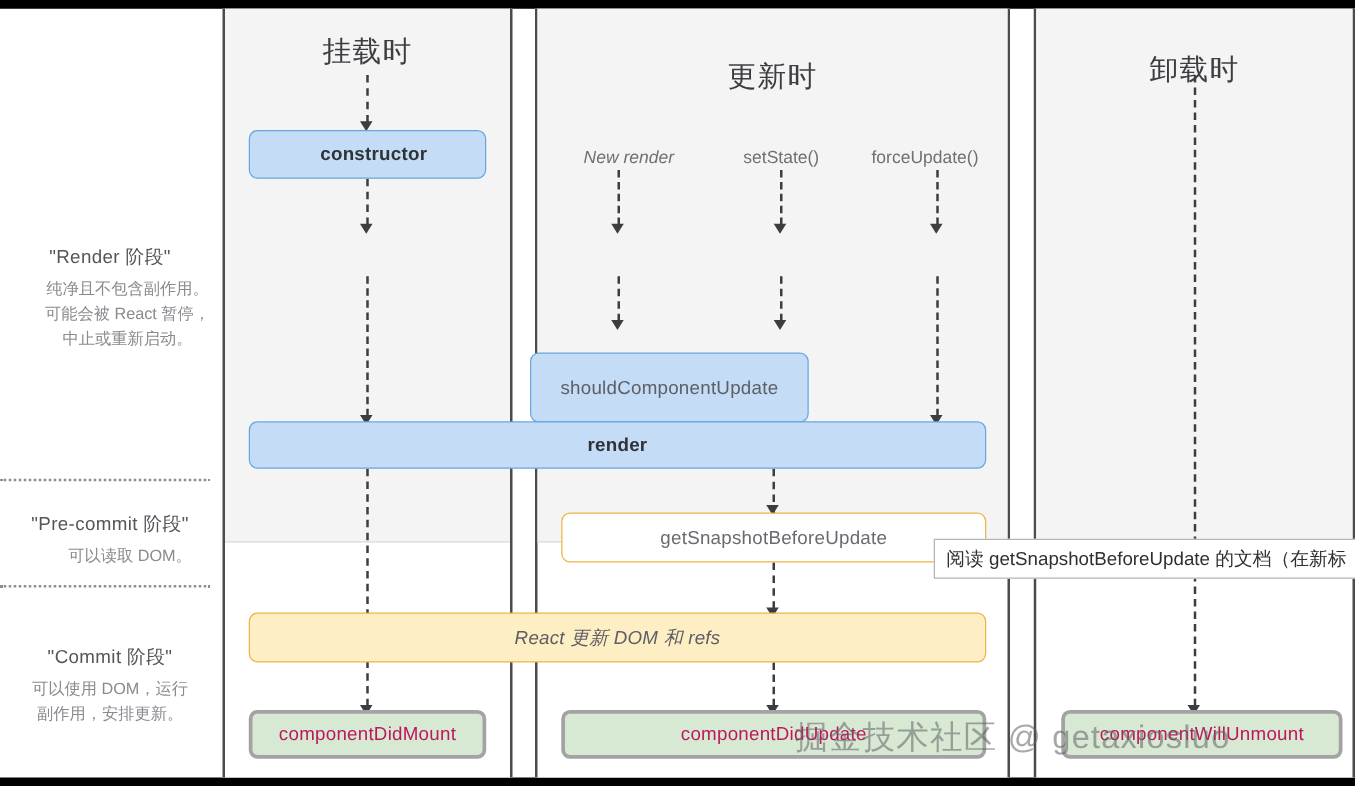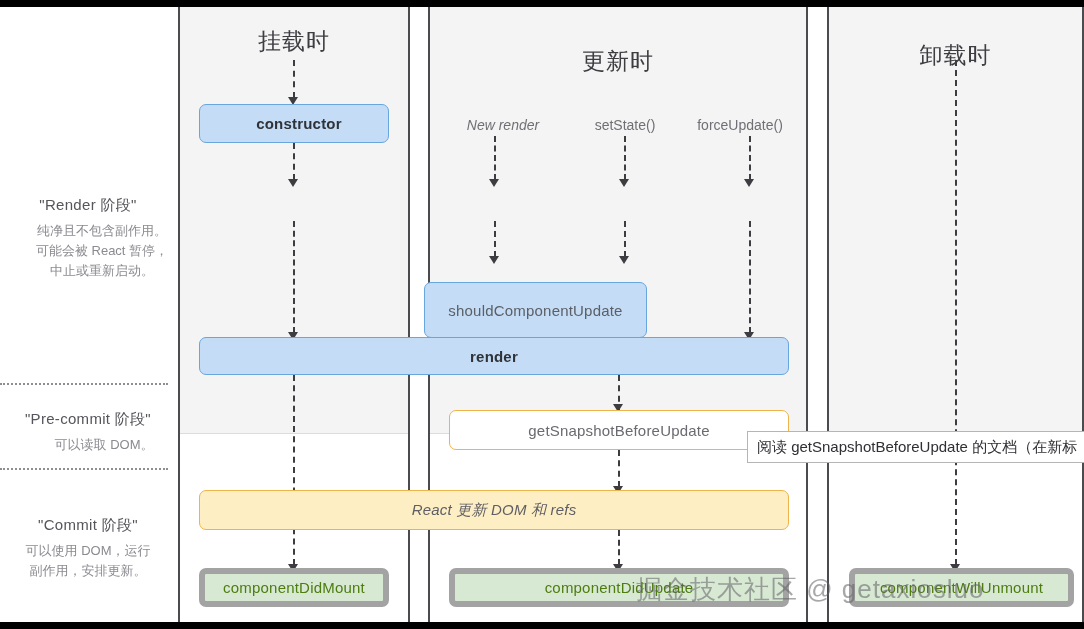--- a/index.html
+++ b/index.html
@@ -22,21 +22,21 @@
   .leftblk .t{font-size:15px;color:#55555b;margin-bottom:6px;letter-spacing:.3px;}
   .leftblk .d{font-size:13px;line-height:20px;color:#8a8a90;}
   .dotsep{position:absolute;border-top:2px dotted #8d8d93;}
 
   
   .node{position:absolute;box-sizing:border-box;border-radius:7px;display:flex;align-items:center;justify-content:center;font-size:15px;letter-spacing:.2px;}
   .node.blue{background:#c4dcf6;border:1px solid #69a6dd;color:#5c6066;}
   .node.blue.strong{color:#2f3338;font-weight:bold;}
   .node.yellowline{background:#ffffff;border:1px solid #eeb44a;color:#6a6a70;}
   .node.yellowfill{background:#fdeec4;border:1px solid #eeb44a;color:#5e5e64;font-style:italic;}
-  .node.green{background:#d8e9d3;border:6px solid #a3a3a3;color:#4d7c0f;}
+  .node.green{background:#d8e9d3;border:3px solid #a3a3a3;color:#be185d;}
 
   
   .trig{position:absolute;text-align:center;font-size:14px;color:#6f6f75;}
   .trig.ital{font-style:italic;}
 
   
   .vline{position:absolute;border-left:2px dashed #3c3c41;width:0;}
   .arrow{position:absolute;width:0;height:0;border-left:5px solid transparent;border-right:5px solid transparent;border-top:8px solid #3c3c41;}
   .diag{position:absolute;}
 

